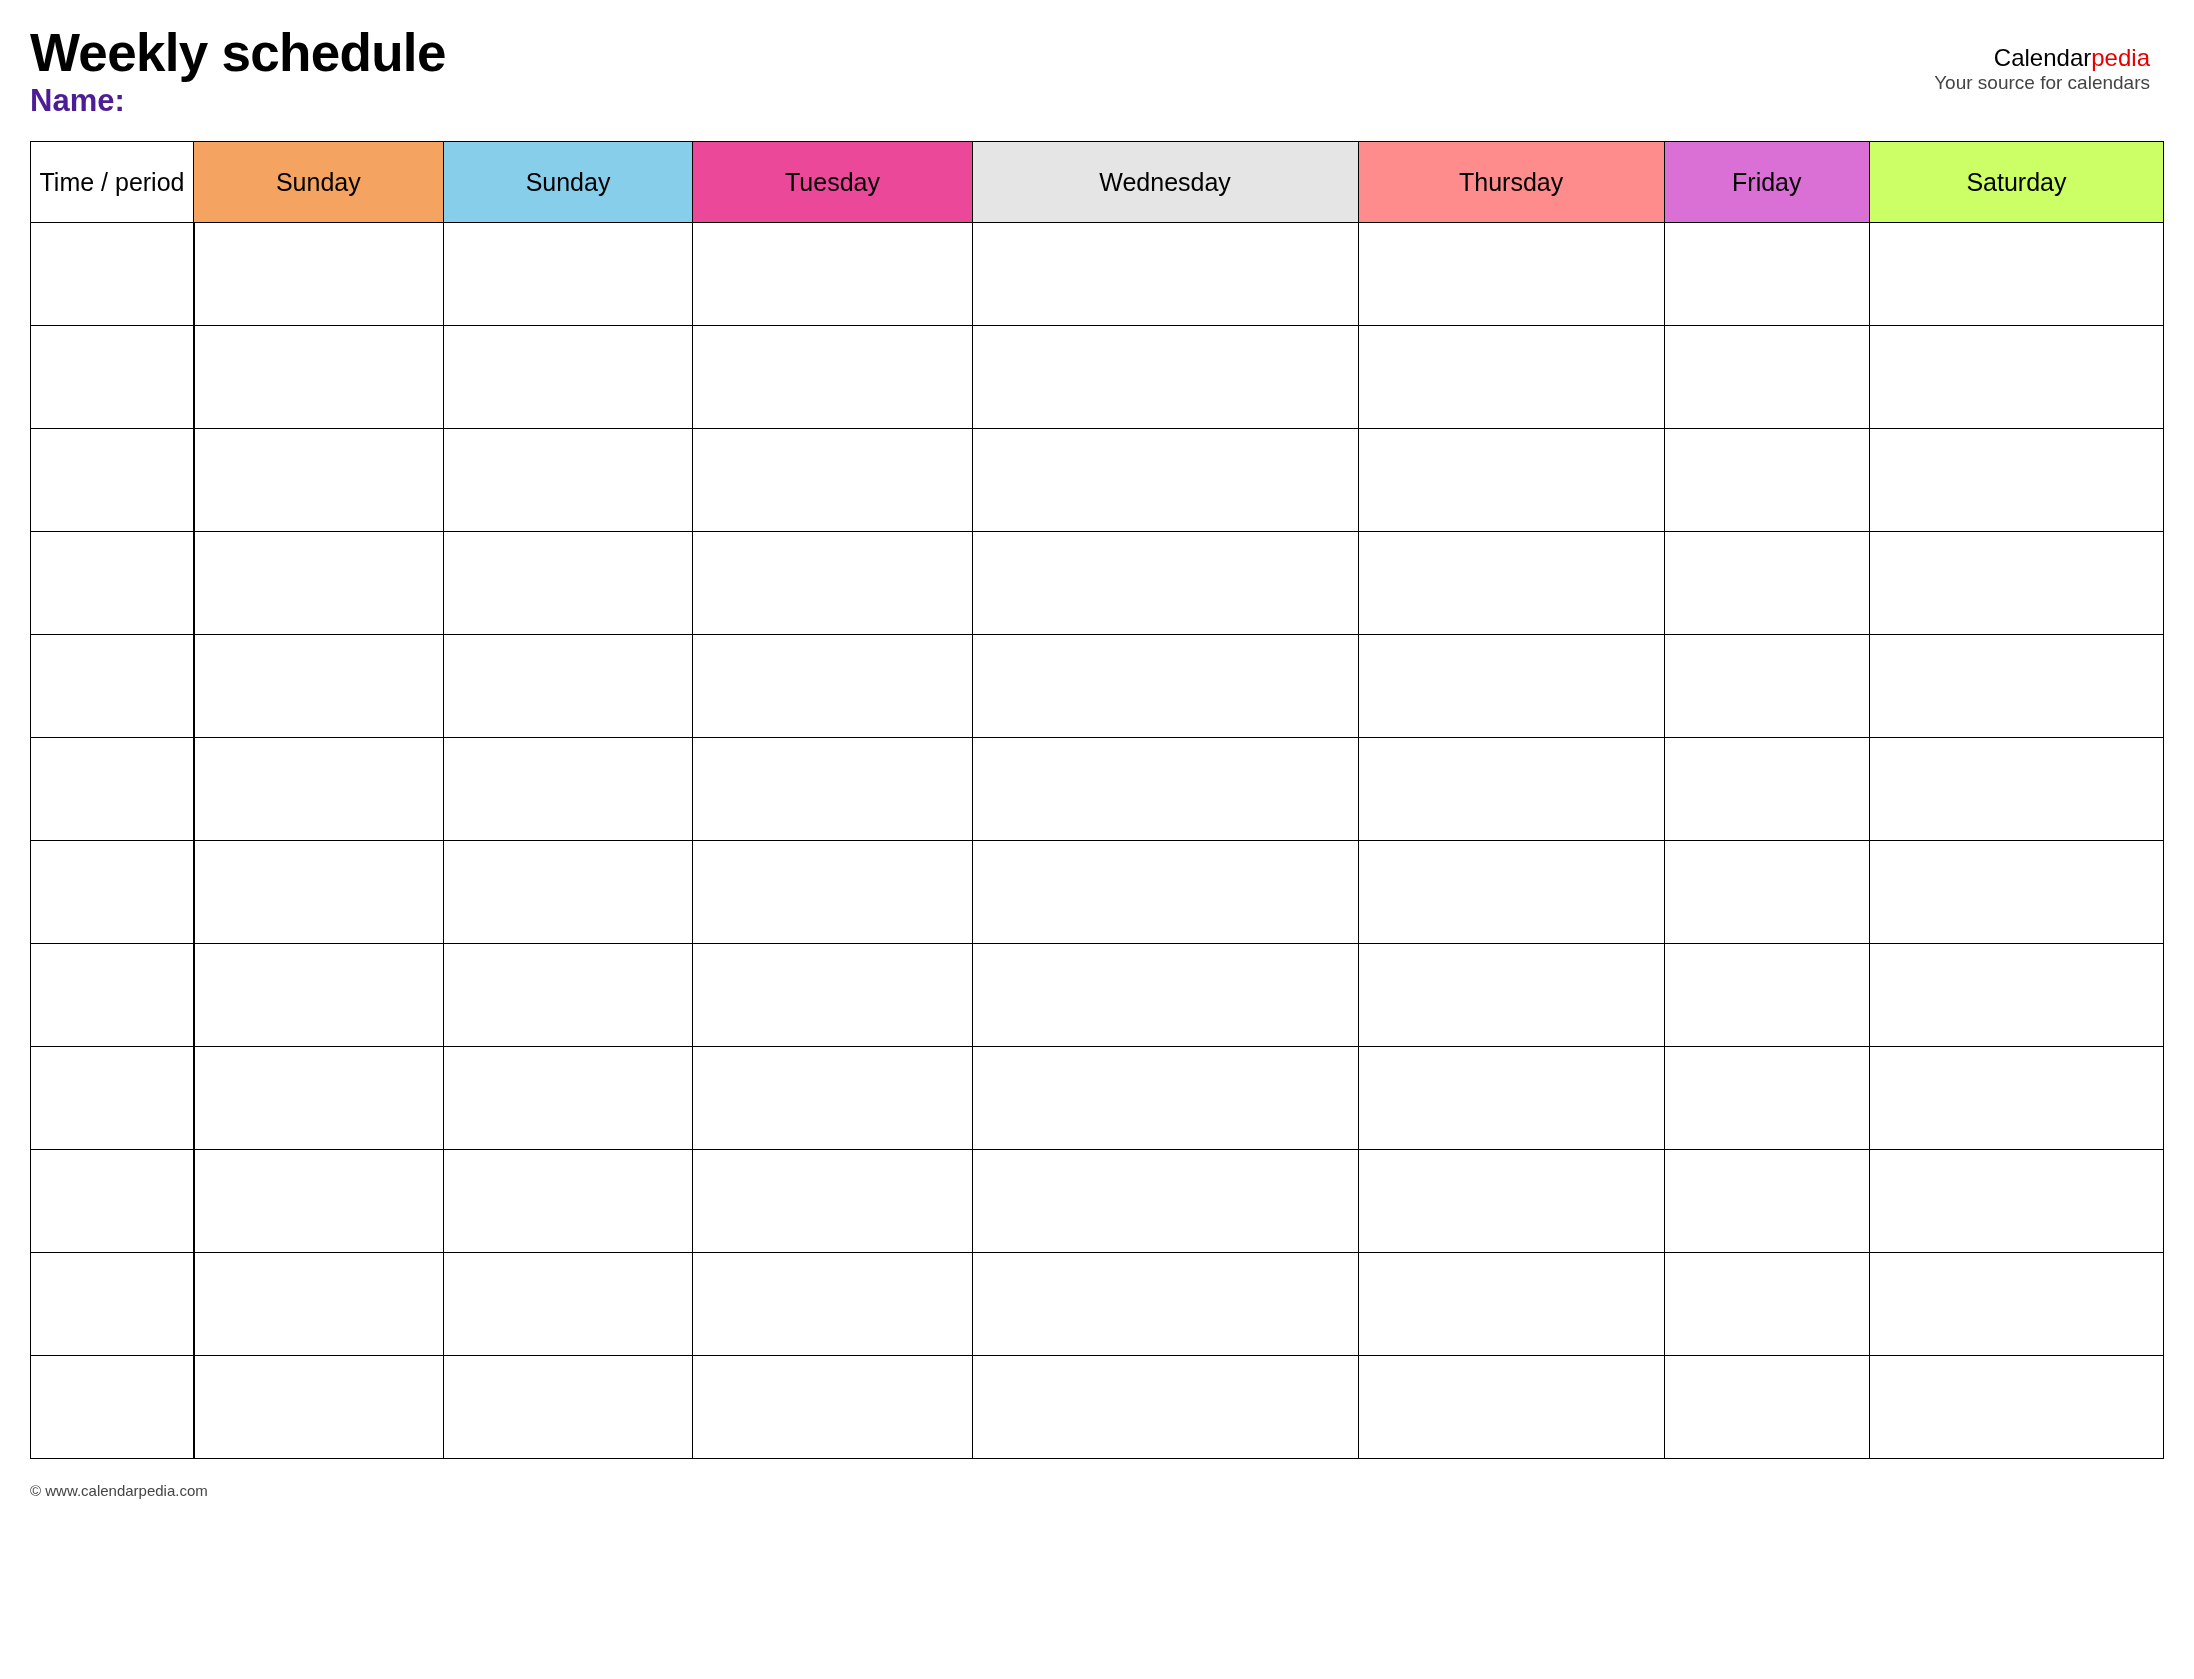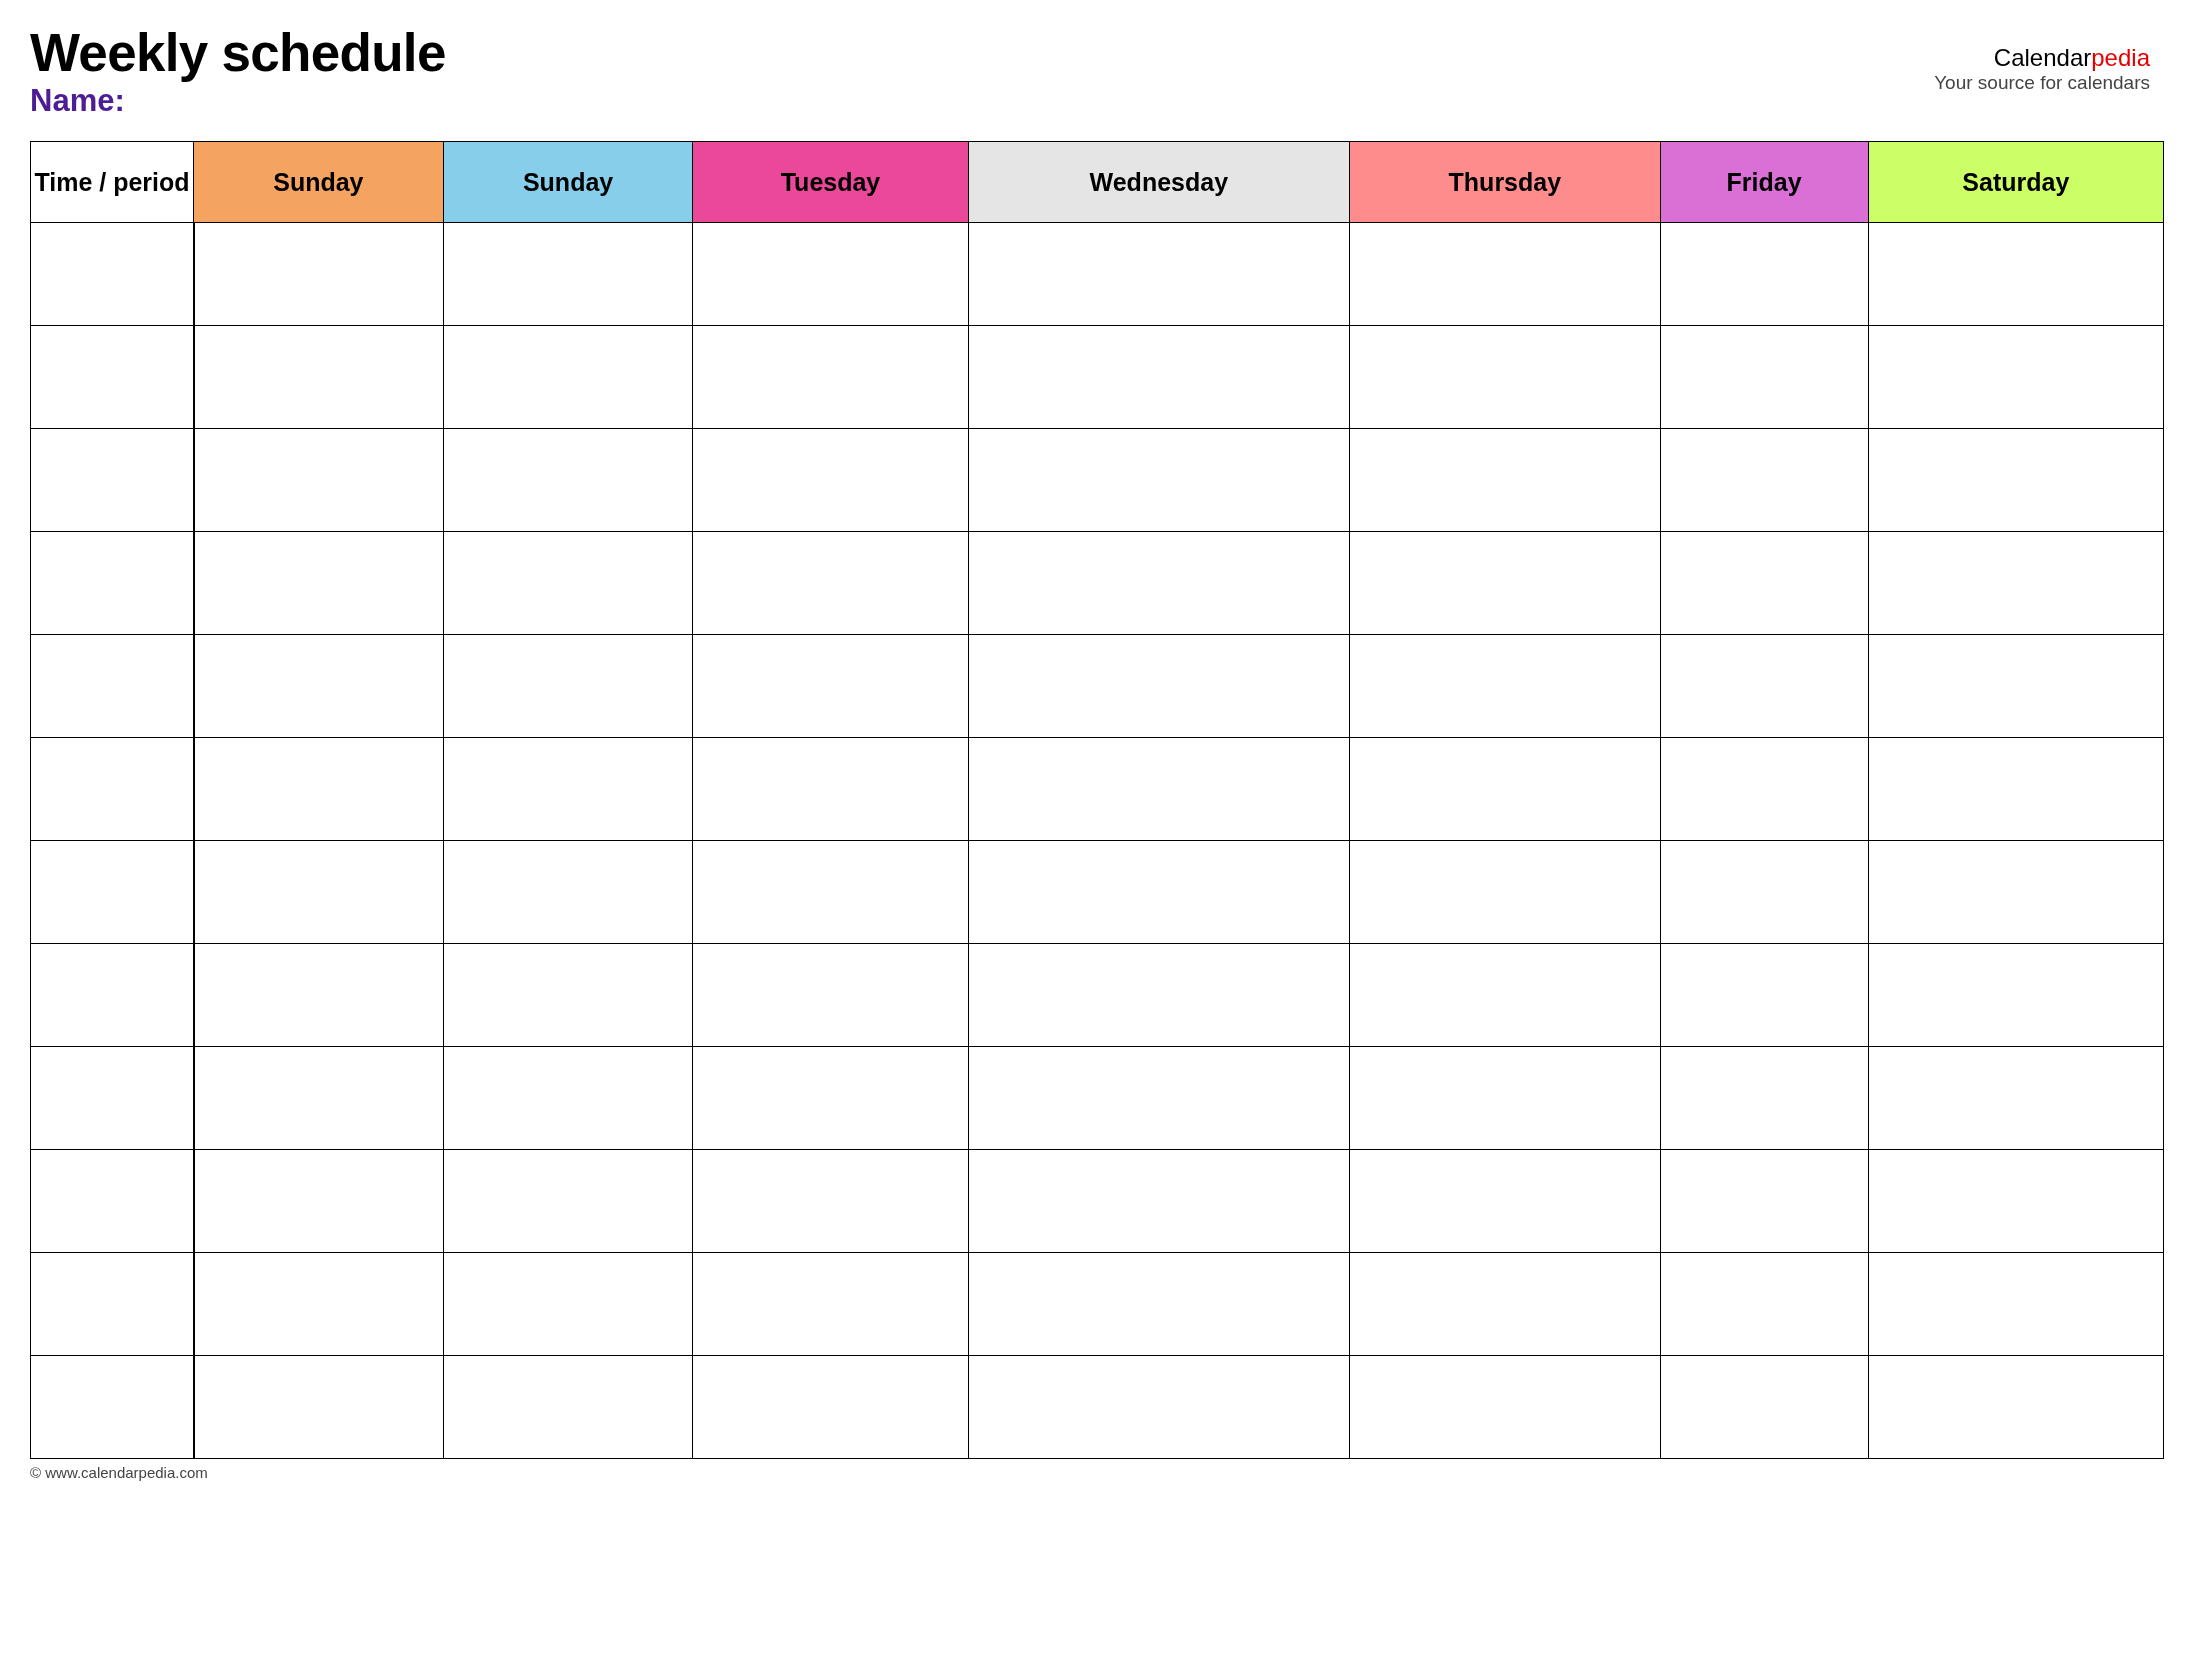--- a/index.html
+++ b/index.html
@@ -60,21 +60,21 @@
     }
 
     .schedule-table th,
     .schedule-table td {
       border: 1.1px solid #000000;
       padding: 0;
     }
 
     .schedule-table th {
       font-size: 25px;
-      font-weight: bold;
+      font-weight: normal;
       text-align: center;
       height: 81px;
       vertical-align: middle;
       margin-left: 48px;
     }
 
     .schedule-table td {
       height: 103px;
       vertical-align: top;
     }
@@ -119,21 +119,21 @@
       background-color: #ccff66;
       color: #000000;
     }
 
     .schedule-table td.time-cell {
       background: #ffffff;
       border-right: 2.2px solid #000000;
     }
 
     .footer {
-      margin-top: 5px;
+      margin-top: 23px;
       font-size: 15px;
       color: #444444;
     }
   </style>
 </head>
 <body>
 
 <div style="position:relative;">
   <div class="logo-container">
     <span class="logo-calendar">

